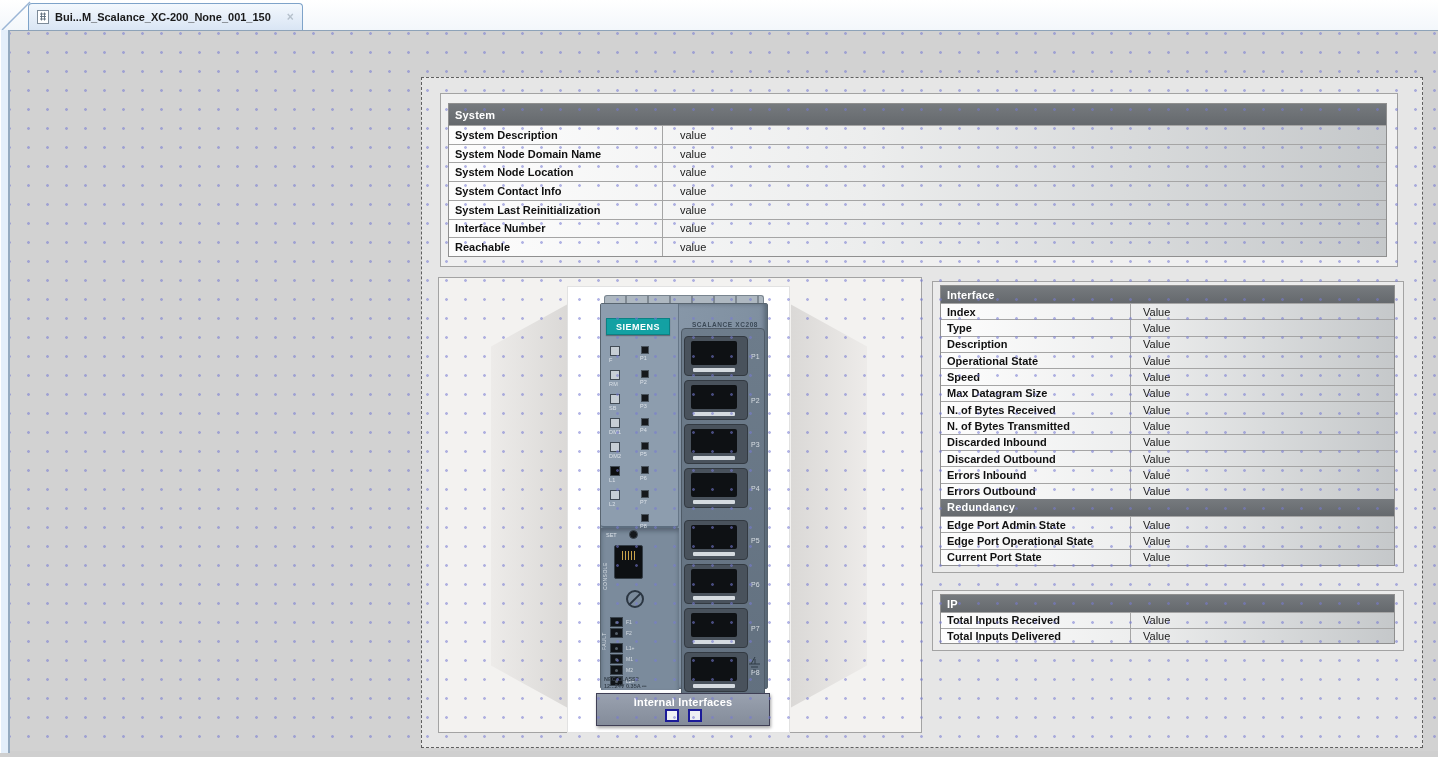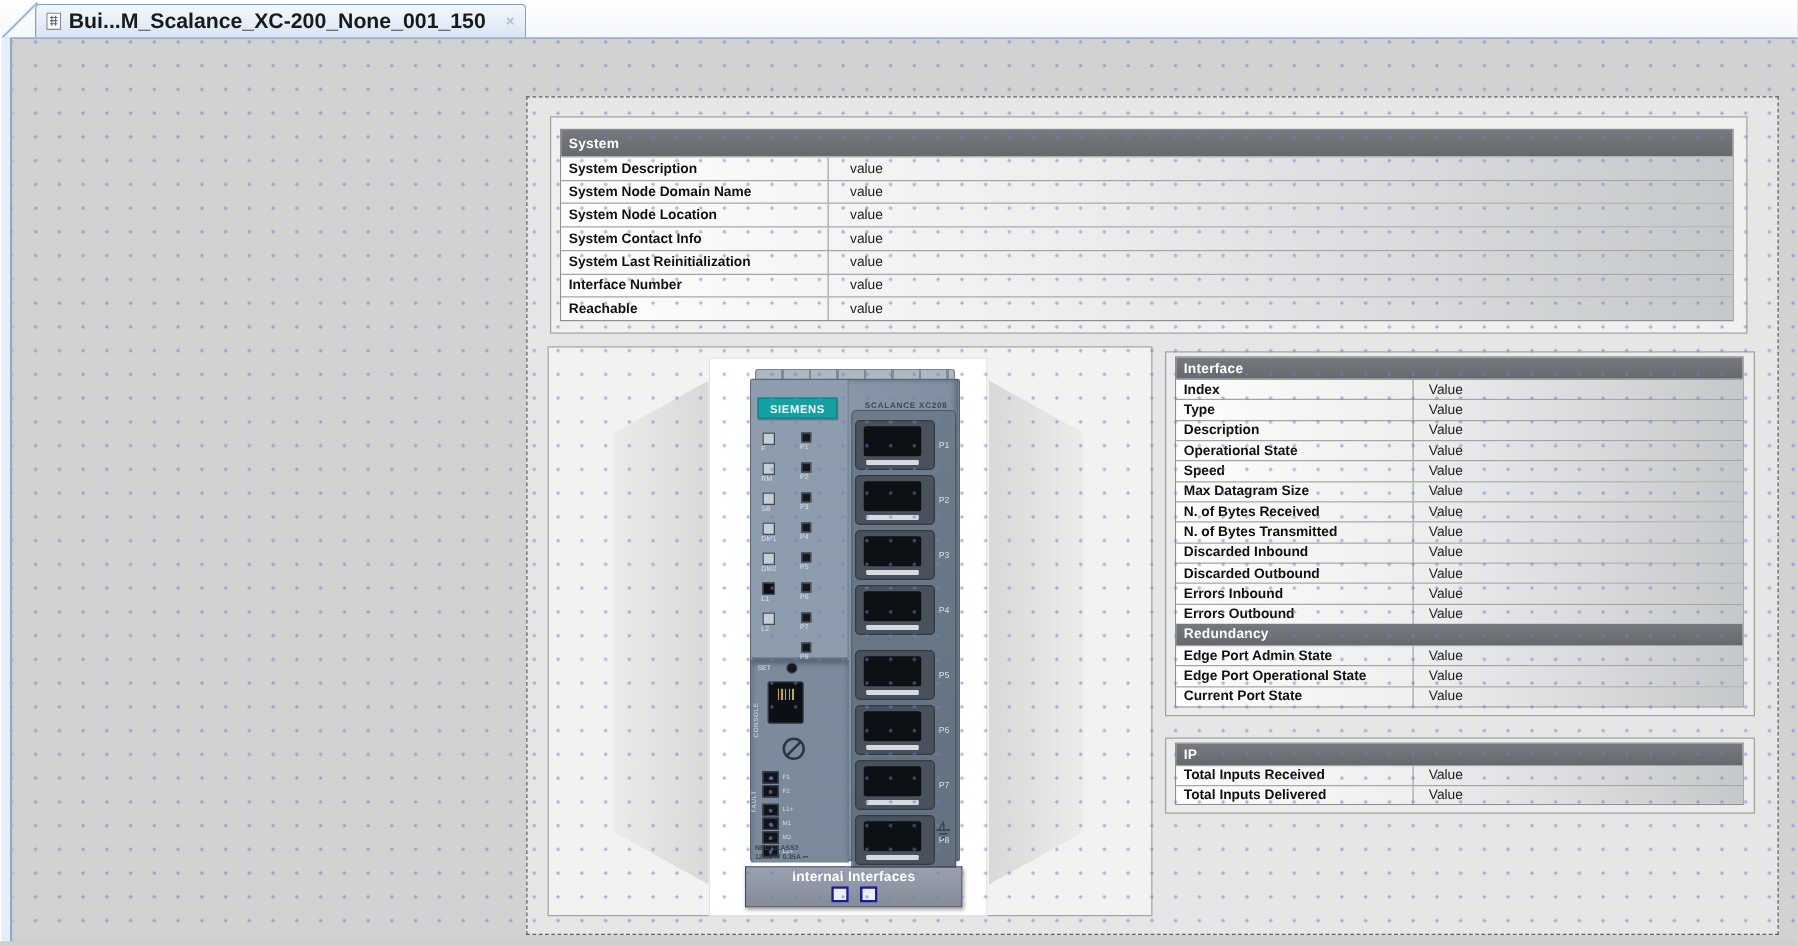--- a/index.html
+++ b/index.html
@@ -8,21 +8,21 @@
 
   
   .tabbar { position:absolute; left:0; top:0; width:1438px; height:30px;
     background:linear-gradient(#ffffff,#f3f7fb); }
   .tab-slant { position:absolute; left:0; top:0; }
   .tab { position:absolute; left:28px; top:3px; height:27px; min-width:250px;
     background:linear-gradient(#f3f8fd,#d9e5f4);
     border:1px solid #7ea3c9; border-bottom:none;
     border-radius:4px 4px 0 0;
     display:flex; align-items:center; padding:0 8px 0 8px; gap:6px; }
-  .tab-label { font-size:17px; font-weight:bold; color:#1a1a1a; white-space:nowrap; }
+  .tab-label { font-size:11px; font-weight:bold; color:#1a1a1a; white-space:nowrap; }
   .tab-close { font-size:12px; font-weight:bold; color:#b6c1cc; margin-left:10px; cursor:pointer; }
   .doc-icon { width:12px; height:14px; flex:0 0 auto; }
 
   
   .left-strip { position:absolute; left:0; top:30px; width:10px; height:723px;
     background:#e3eefa; border-left:1px solid #ffffff; border-right:2px solid #93a9bf; }
   .canvas { position:absolute; left:10px; top:30px; width:1428px; height:721px;
     background:#d2d2d2; border-top:1px solid #8ea3b8; overflow:hidden; }
   .grid-overlay { position:absolute; inset:0; pointer-events:none; z-index:60;
     background-image:radial-gradient(circle, rgba(118,122,210,0.55) 1px, rgba(118,122,210,0) 1.7px);

